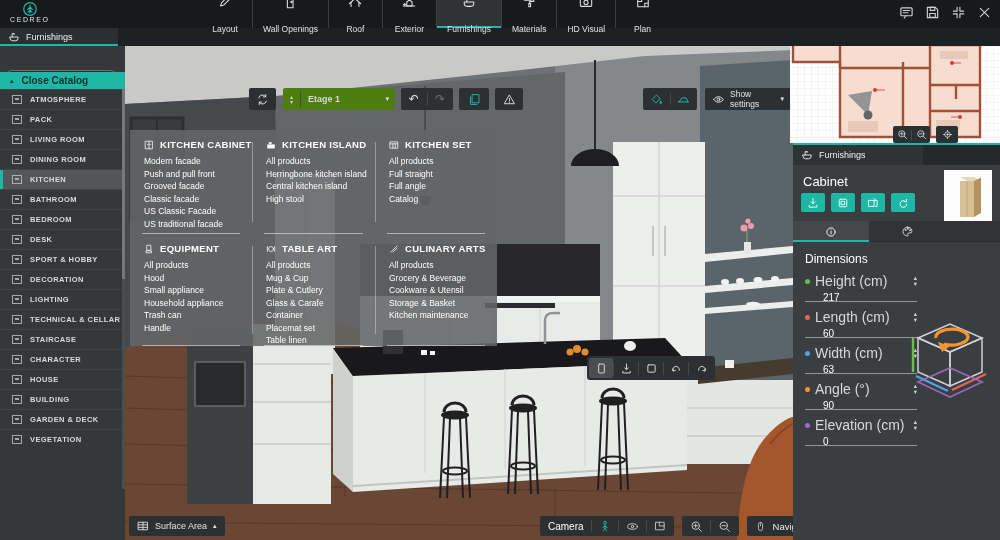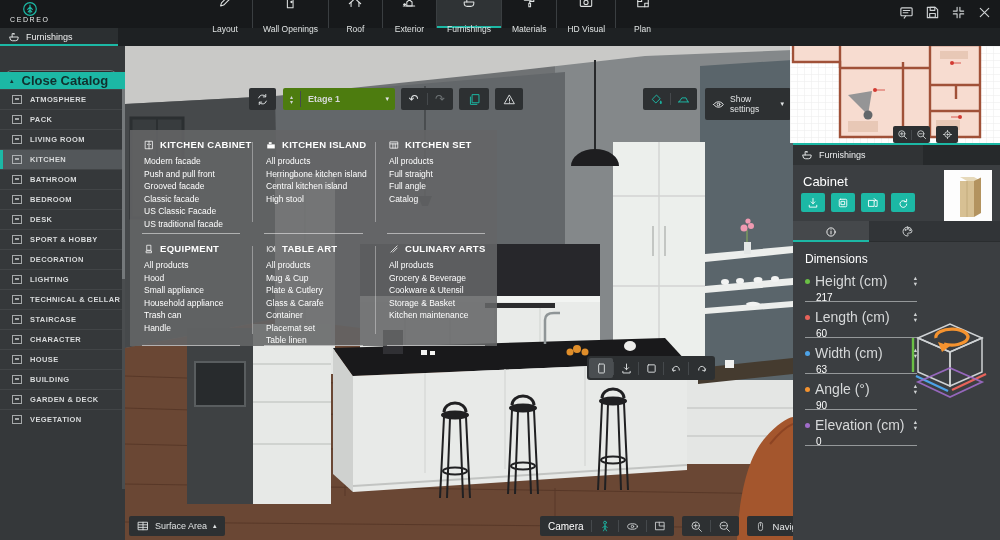--- a/index.html
+++ b/index.html
@@ -28,21 +28,21 @@
 
   
   #sidepanel{position:absolute;left:0;top:46px;width:125px;height:494px;background:#35383a;z-index:20}
   #searchbox{position:absolute;left:4px;top:24px;width:114px;height:16px;border:1px solid #6b6e70;
     border-radius:9px;background:#2b2e30;display:flex;align-items:center;gap:4px;padding:0 6px;color:#9aa0a2}
   #searchbox input{flex:1;min-width:0;background:transparent;border:0;outline:0;color:#c8cccd;font-size:8px;font-family:inherit}
   #searchbox input::placeholder{color:#9aa0a2}
   #closecat{position:absolute;left:0;top:26px;width:125px;height:17px;background:#1cb8a5;
     display:flex;align-items:center;gap:8px;padding-left:10px;cursor:pointer}
   #closecat .chev{font-size:7px;color:#123634;font-family:"DejaVu Sans",sans-serif}
-  #closecat .xlab{font-size:13px;font-weight:bold;color:#10302e}
+  #closecat .xlab{font-size:10px;font-weight:bold;color:#10302e}
   #catlist{position:absolute;left:0;top:43px;width:125px}
   .citem{height:20px;display:flex;align-items:center;gap:8px;padding-left:12px;border-top:1px solid #424547;
     color:#d8dadb;cursor:pointer;position:relative}
   .citem .cico{width:10px;height:9px;border:1px solid #c3c6c7;position:relative;opacity:.8;flex:none}
   .citem .cico::after{content:"";position:absolute;left:2px;top:2px;right:2px;height:2px;background:#c3c6c7}
   .citem .klab{font-size:7.5px;font-weight:bold;letter-spacing:.4px;white-space:nowrap}
   .citem.active{background:#53575a}
   .citem.active::before{content:"";position:absolute;left:0;top:0;bottom:0;width:3px;background:#1cb8a5}
   #sidescroll{position:absolute;right:0;top:43px;width:3px;height:400px;background:#4a4d4f}
   #sidescroll .handle{position:absolute;left:0;top:0;width:3px;height:190px;background:#75797b}
@@ -65,21 +65,21 @@
     display:flex;align-items:center}
   .histbtn{flex:1;text-align:center;font-size:12px;color:#e0e3e4;cursor:pointer;font-family:"DejaVu Sans",sans-serif;line-height:22px}
   .histbtn.dim{color:#6e7375}
   #histgrp .div{width:1px;height:12px;background:#45494c}
   #copybtn{position:absolute;left:334px;top:0;width:30px;height:22px;color:#1cb8a5}
   #warnbtn{position:absolute;left:370px;top:0;width:28px;height:22px}
   #paintgrp{position:absolute;left:518px;top:0;width:54px;height:22px;background:#2d3032;border-radius:2px;
     display:flex;align-items:center;color:#1cb8a5}
   #paintgrp .half{flex:1;display:flex;align-items:center;justify-content:center;cursor:pointer}
   #paintgrp .div{width:1px;height:12px;background:#45494c}
-  #showset{position:absolute;left:580px;top:0;width:86px;height:32px;background:#2d3032;border-radius:2px;
+  #showset{position:absolute;left:580px;top:0;width:86px;height:22px;background:#2d3032;border-radius:2px;
     display:flex;align-items:center;gap:5px;padding:0 7px;color:#e3e5e6;cursor:pointer}
   #showset .slab{font-size:8.5px;flex:1}
   #showset .chev{font-size:7px;font-family:"DejaVu Sans",sans-serif}
 
   
   #megamenu{position:absolute;left:5px;top:84px;width:367px;height:216px;background:rgba(100,101,103,.88);
     display:grid;grid-template-columns:122px 123px 122px;grid-template-rows:104px 112px}
   .mcell{position:relative;padding:9px 8px 0 14px;color:#fff}
   .mcell::after{content:"";position:absolute;left:12px;right:12px;bottom:0;height:1px;background:rgba(255,255,255,.5)}
   .mcell.vline::before{content:"";position:absolute;left:0;top:12px;bottom:12px;width:1px;background:rgba(255,255,255,.35)}
@@ -130,21 +130,21 @@
   #insptabs{position:absolute;left:0;top:76px;width:207px;height:21px;background:#313437;display:flex;border-bottom:1px solid #2a2d2f}
   .itab{width:76px;height:21px;display:flex;align-items:center;justify-content:center;color:#cfd2d3;cursor:pointer}
   .itab.active{background:#45484b;box-shadow:inset 0 -2px 0 #1cb8a5;color:#fff}
   #dimtitle{position:absolute;left:12px;top:107px;font-size:12px;color:#fff}
   #fields{position:absolute;left:12px;top:128px;width:112px}
   .field{position:relative;width:112px;height:29px;border-bottom:1px solid #95989a;margin-bottom:7px}
   .frow{display:flex;align-items:center;gap:5px}
   .dot{width:5px;height:5px;border-radius:50%;flex:none}
   .d0{background:#6abf45}.d1{background:#e8635a}.d2{background:#4da3e8}.d3{background:#f5932f}.d4{background:#a06cc9}
   .flab{font-size:14px;color:#d6d8d9;white-space:nowrap}
-  .fval{font-size:10px;color:#fff;margin:3px 0 0 11px}
+  .fval{font-size:10px;color:#fff;margin:3px 0 0 18px}
   .fspin{position:absolute;right:0;top:3px;display:flex;flex-direction:column;line-height:5.5px;font-size:6.5px;
     color:#d0d3d4;font-family:"DejaVu Sans",sans-serif;cursor:pointer}
   #boxdiag{position:absolute;right:8px;top:155px}
 </style>
 </head>
 <body>
 
 <div id="topbar">
   <div id="logo">
     <span>
@@ -291,20 +291,24 @@
         <span class="cico"></span>
         <span class="klab">ATMOSPHERE</span>
       </div>
     <div class="citem">
         <span class="cico"></span>
         <span class="klab">PACK</span>
       </div>
     <div class="citem">
         <span class="cico"></span>
         <span class="klab">LIVING ROOM</span>
+      </div>
+    <div class="citem">
+        <span class="cico"></span>
+        <span class="klab">DINING ROOM</span>
       </div>
     <div class="citem active">
         <span class="cico"></span>
         <span class="klab">KITCHEN</span>
       </div>
     <div class="citem">
         <span class="cico"></span>
         <span class="klab">BATHROOM</span>
       </div>
     <div class="citem">

